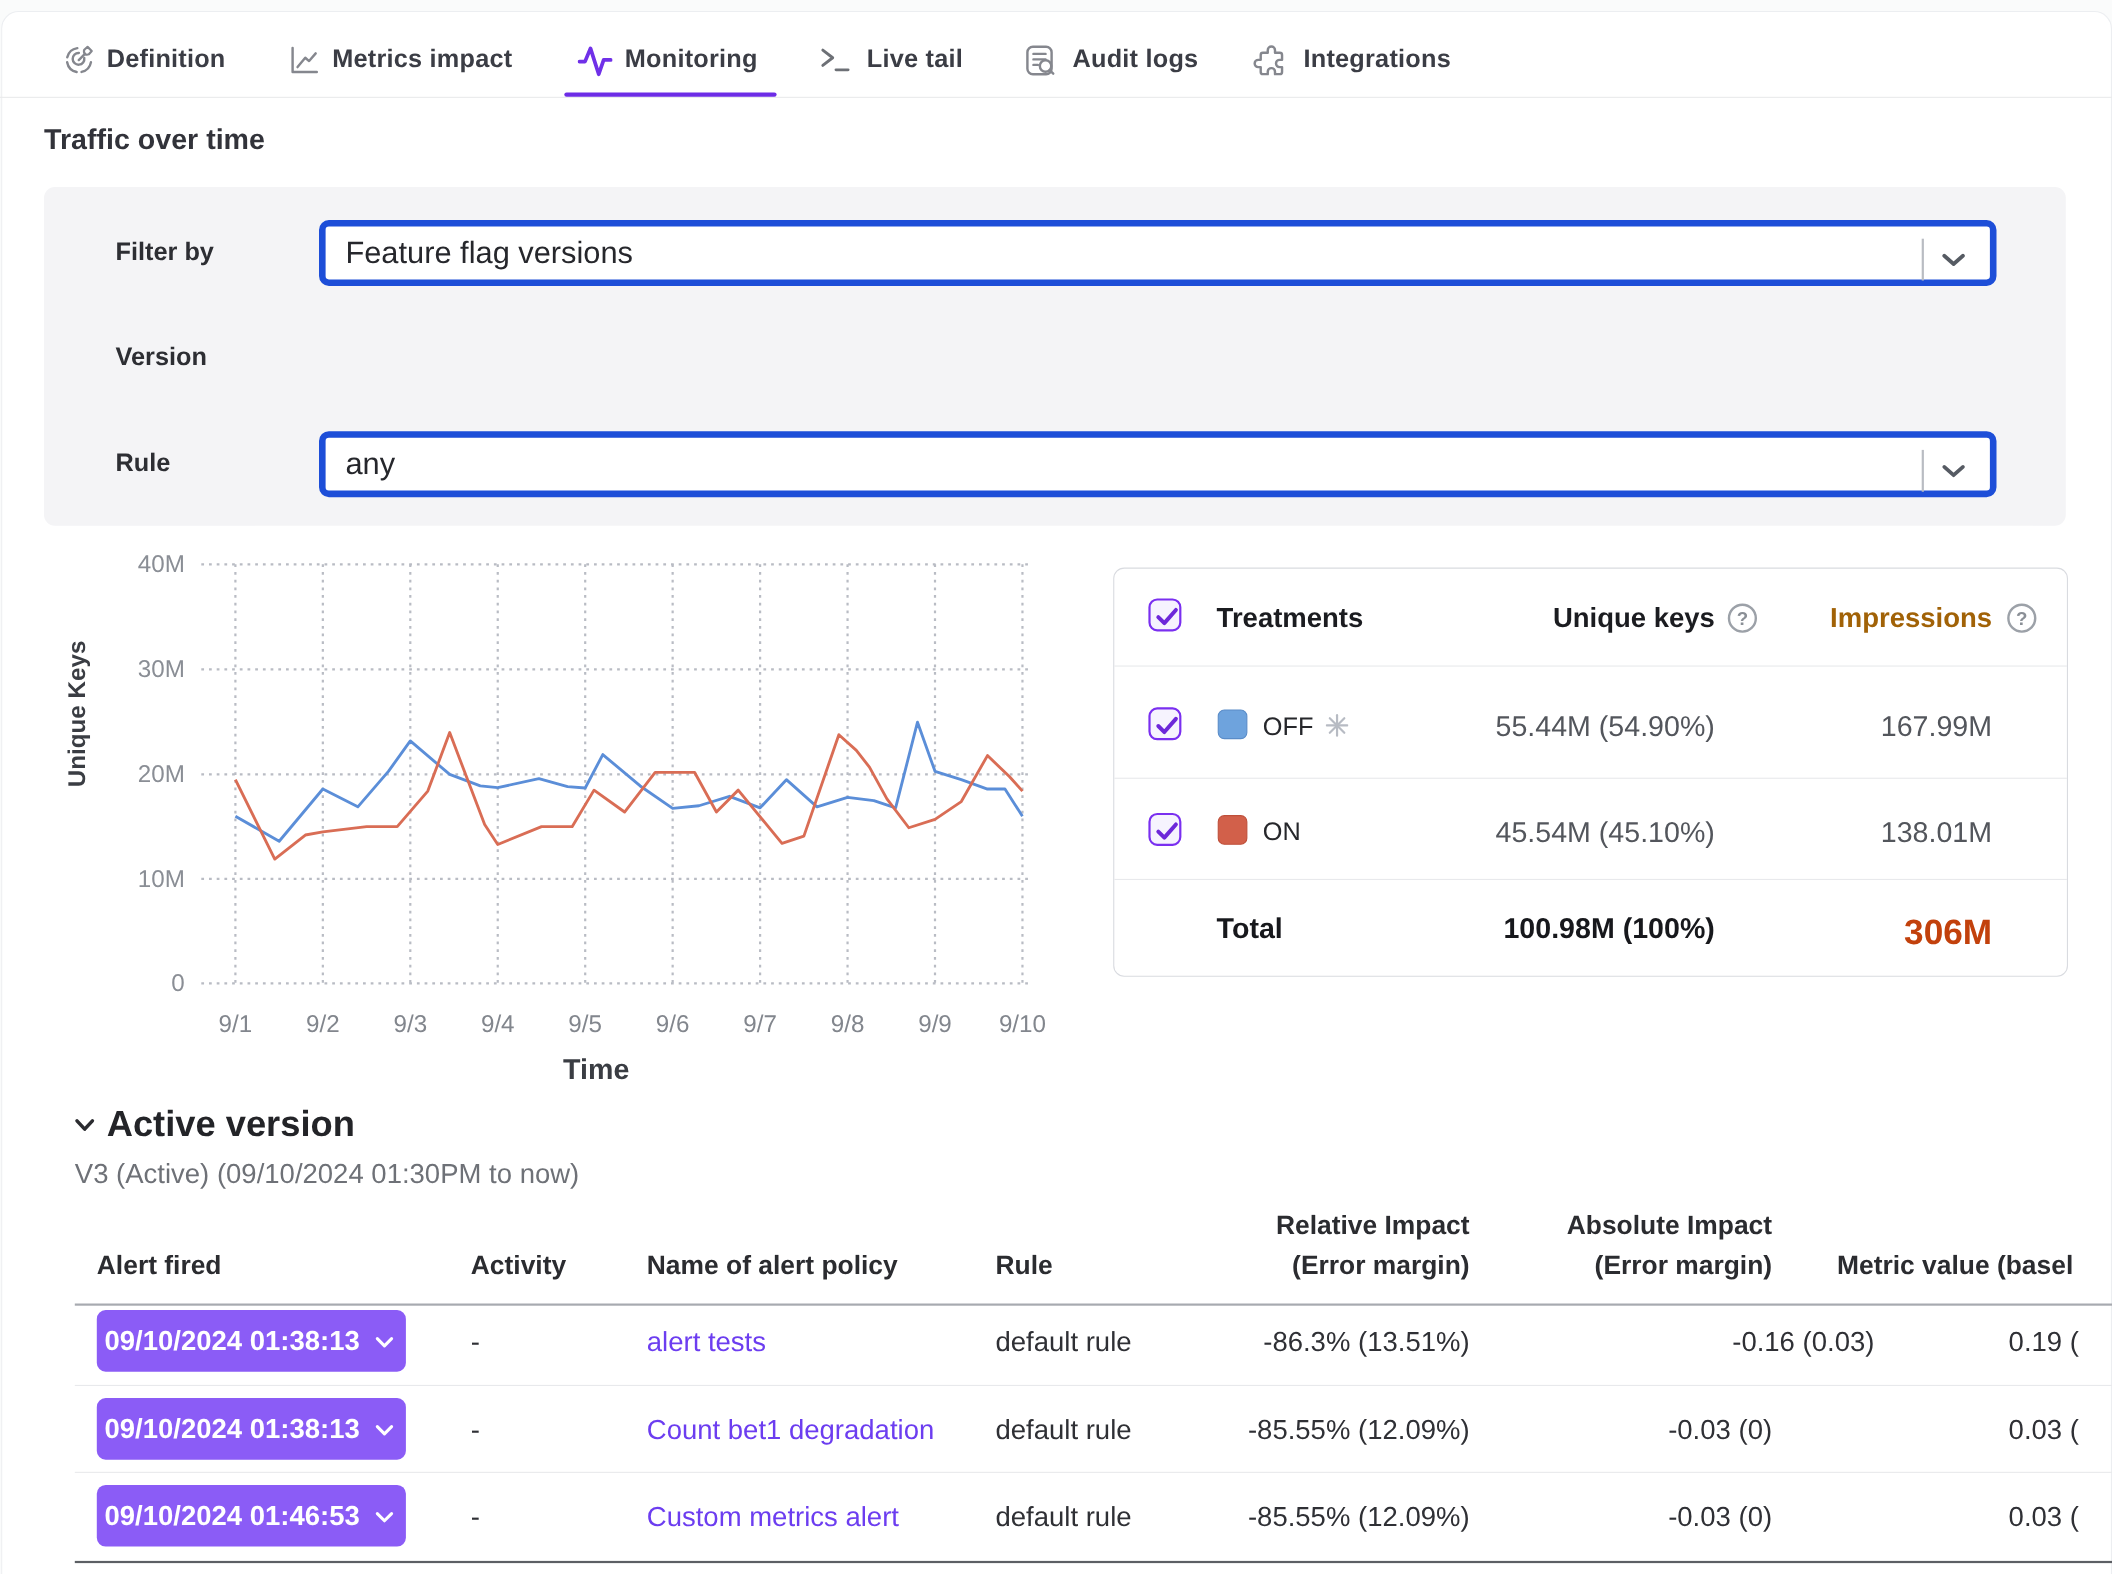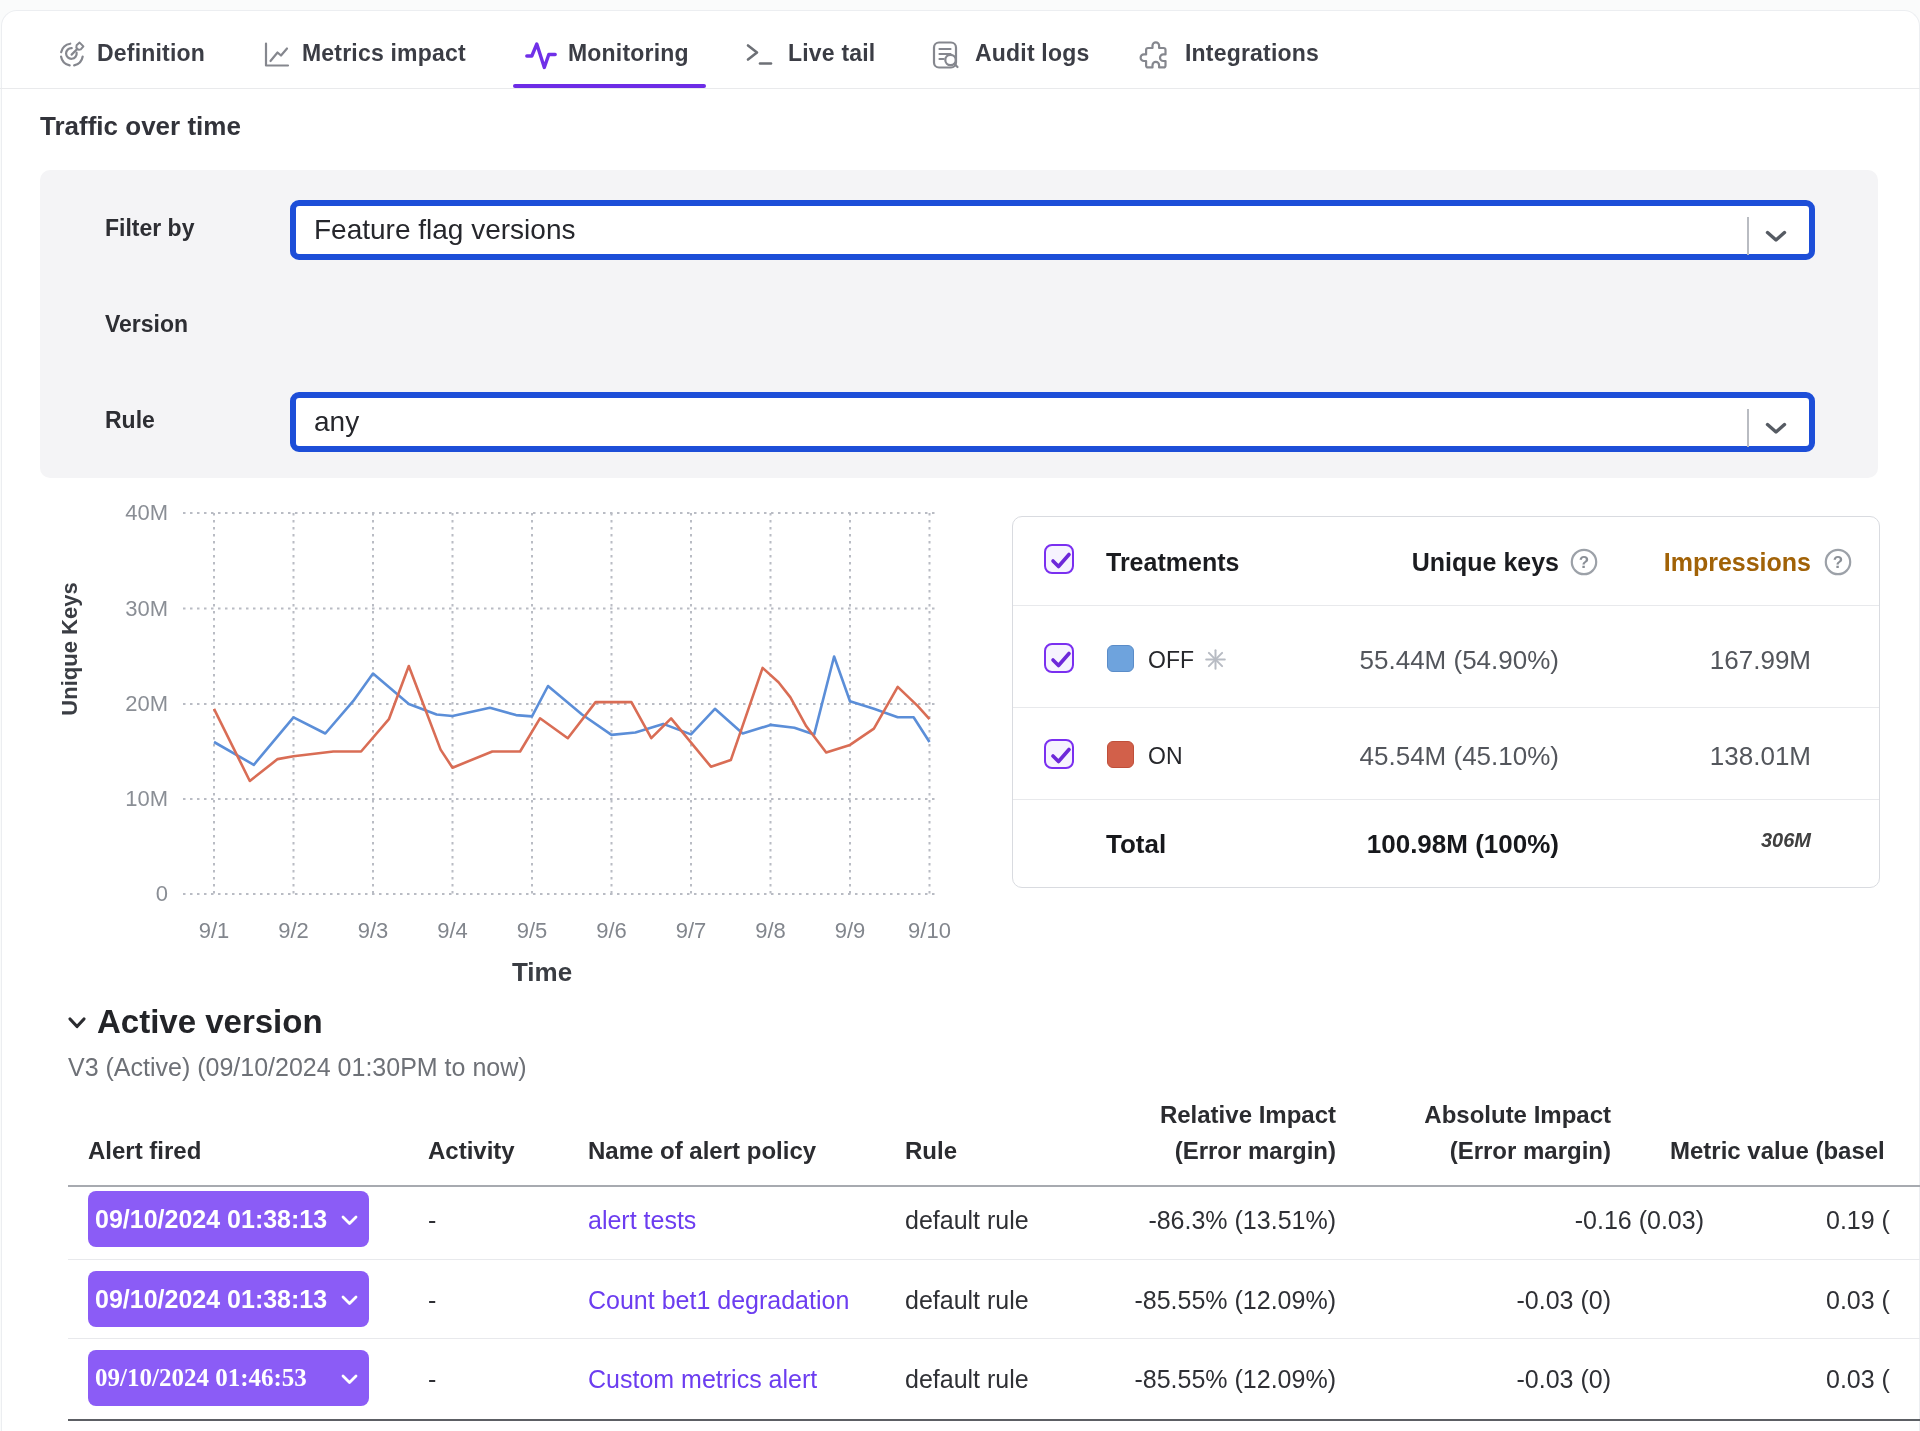--- a/index.html
+++ b/index.html
@@ -188,21 +188,21 @@
       </svg>
     </div>
   <div class="swatch" style="left:94px;top:224px;background:#d2604a;border:1.5px solid #bf4f3a;"></div>
   <div class="tp-txt" style="left:135px;top:226px;font-size:23px;color:#26272b;">ON</div>
   <div class="tp-txt" style="left:546px;top:224px;font-size:26px;color:#53565c;transform:translateX(-100%);">45.54M (45.10%)</div>
   <div class="tp-txt" style="left:798px;top:224px;font-size:26px;color:#53565c;transform:translateX(-100%);">138.01M</div>
   <div class="sep" style="top:282px;"></div>
 
   <div class="tp-txt" style="left:93px;top:312px;font-size:26px;font-weight:700;color:#17181c;">Total</div>
   <div class="tp-txt" style="left:546px;top:312px;font-size:26px;font-weight:700;color:#17181c;transform:translateX(-100%);">100.98M (100%)</div>
-  <div class="tp-txt" style="left:798px;top:312px;font-size:20px;font-weight:700;color:#404040;transform:translateX(-100%);font-style:italic;">306M</div>
+  <div class="tp-txt" style="left:798px;top:312px;font-size:32px;font-weight:700;color:#c2410c;transform:translateX(-100%);">306M</div>
 </div>
 
 <div id="h-active">Active version</div>
 <div id="h-active-sub">V3 (Active) (09/10/2024 01:30PM to now)</div>
 
 <div id="alerts">
   <svg style="position:absolute;left:67px;top:1016px;" width="20" height="14" viewBox="0 0 20 14" fill="none">
       <path d="M3 3 L10 10.5 L17 3" stroke="#2b2c30" stroke-width="3.2" stroke-linecap="round" stroke-linejoin="round"></path>
     </svg>
   <div class="th" style="left:88px;top:1137px;">Alert fired</div>
@@ -231,21 +231,21 @@
         <path d="M2 2 L8.5 8.5 L15 2" stroke="#ffffff" stroke-width="2.8" stroke-linecap="round" stroke-linejoin="round"></path>
       </svg></div>
   <div class="td" style="left:428px;top:1286px;">-</div>
   <div class="td tlink" style="left:588px;top:1286px;">Count bet1 degradation</div>
   <div class="td" style="left:905px;top:1286px;">default rule</div>
   <div class="td" style="left:1336px;top:1286px;transform:translateX(-100%);">-85.55% (12.09%)</div>
   <div class="td" style="left:1611px;top:1286px;transform:translateX(-100%);">-0.03 (0)</div>
   <div class="td" style="left:1826px;top:1286px;">0.03 (</div>
   <div class="rline" style="top:1338px;"></div>
 
-  <div class="badge" style="top:1350px;font-family:Liberation Serif, serif;">09/10/2024 01:46:53<svg width="17" height="11" viewBox="0 0 17 11" fill="none">
+  <div class="badge" style="top:1350px;">09/10/2024 01:46:53<svg width="17" height="11" viewBox="0 0 17 11" fill="none">
         <path d="M2 2 L8.5 8.5 L15 2" stroke="#ffffff" stroke-width="2.8" stroke-linecap="round" stroke-linejoin="round"></path>
       </svg></div>
   <div class="td" style="left:428px;top:1365px;">-</div>
   <div class="td tlink" style="left:588px;top:1365px;">Custom metrics alert</div>
   <div class="td" style="left:905px;top:1365px;">default rule</div>
   <div class="td" style="left:1336px;top:1365px;transform:translateX(-100%);">-85.55% (12.09%)</div>
   <div class="td" style="left:1611px;top:1365px;transform:translateX(-100%);">-0.03 (0)</div>
   <div class="td" style="left:1826px;top:1365px;">0.03 (</div>
   <div class="hline" style="top:1419px;background:#5c5f64;"></div>
 </div>

